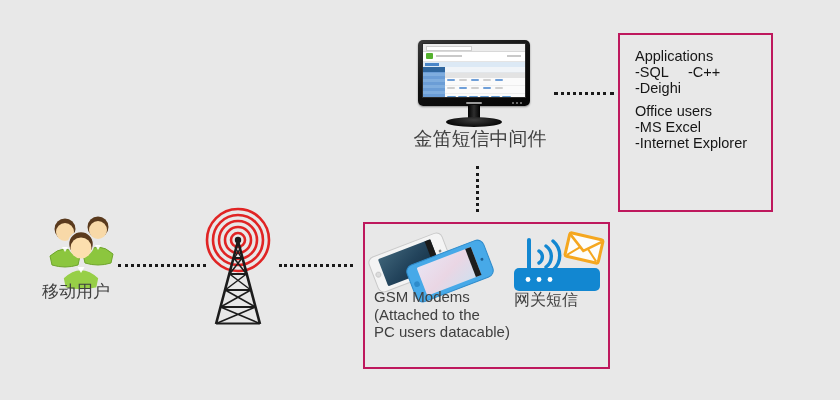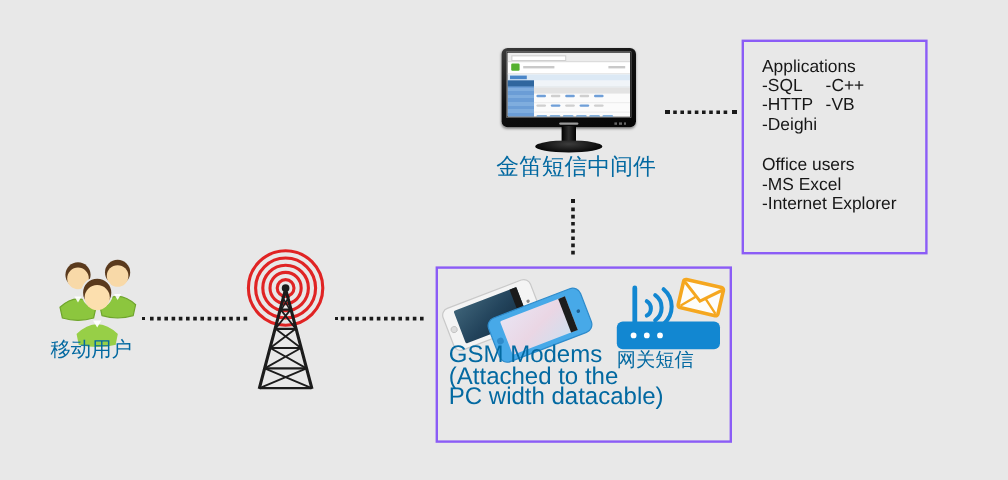--- a/index.html
+++ b/index.html
@@ -8,35 +8,35 @@
 
   
   .dots-h{position:absolute;height:0;border-top:3px dotted #1a1a1a;}
   .dots-v{position:absolute;width:0;border-left:3px dotted #1a1a1a;}
   #link-users-tower{left:118px;top:264px;width:88px;}
   #link-tower-box{left:279px;top:264px;width:74px;}
   #link-monitor-apps{left:554px;top:92px;width:60px;}
   #link-monitor-box{left:476px;top:166px;height:46px;}
 
   
-  .outline-box{position:absolute;border:2px solid #8b5cf6;background:transparent;}
+  .outline-box{position:absolute;border:2px solid #be185d;background:transparent;}
   #gsm-box{left:363px;top:222px;width:243px;height:143px;}
   #apps-box{left:618px;top:33px;width:155px;height:179px;box-sizing:border-box;padding:13px 0 0 15px;}
 
   
-  .lbl{position:absolute;color:#0369a1;}
+  .lbl{position:absolute;color:#404040;}
   #mobile-users-label{left:42px;top:280px;font-size:17px;}
   #middleware-label{left:390px;top:126px;width:180px;text-align:center;font-size:19px;}
   #gateway-label{left:514px;top:290px;font-size:16px;text-align:right;}
-  #gsm-text{left:374px;top:288px;font-size:20px;line-height:17.5px;}
+  #gsm-text{left:374px;top:288px;font-size:15px;line-height:17.5px;}
 
   
   #apps-box{font-size:14.5px;line-height:16px;}
   .apps-row span{display:inline-block;width:53px;}
-  #office-title{margin-top:18px;}
+  #office-title{margin-top:7px;}
 
   
   #monitor-bezel{position:absolute;left:418px;top:40px;width:112px;height:66px;box-sizing:border-box;
     background:linear-gradient(160deg,#3a3a3a 0%,#101010 45%,#050505 100%);
     border-radius:5px;padding:3px 4px 8px 4px;box-shadow:0 1px 2px rgba(0,0,0,.4);}
   #monitor-screen{width:104px;height:55px;background:#fff;overflow:hidden;position:relative;border:1px solid #2a2a2a;box-sizing:border-box;}
   .scr-browserbar{height:7px;background:#ececec;border-bottom:1px solid #d8d8d8;position:relative;}
   .scr-address{position:absolute;left:3px;top:2px;width:44px;height:3px;background:#fff;border:1px solid #cfcfcf;}
   .scr-header{height:9px;background:#fff;position:relative;border-bottom:1px solid #e4e4e4;}
   .scr-logo{position:absolute;left:3px;top:1px;width:7px;height:6px;background:#55b12f;border-radius:1px;}
@@ -164,21 +164,21 @@
     <g transform="translate(76,22) rotate(13)">
       <rect x="-17" y="-12" width="34" height="24" rx="2" fill="#fdfdfb" stroke="#f5a71f" stroke-width="3"></rect>
       <path d="M-16,-10 L0,3 L16,-10" fill="none" stroke="#f5a71f" stroke-width="2.6"></path>
       <path d="M-15,10.5 L-4,0 M15,10.5 L4,0" fill="none" stroke="#f5a71f" stroke-width="2"></path>
     </g>
   </svg>
 
   <div class="lbl" id="gsm-text">
     <div>GSM Modems</div>
     <div>(Attached to the</div>
-    <div>PC width datacable)</div>
+    <div>PC users datacable)</div>
   </div>
   <div class="lbl" id="gateway-label">网关短信</div>
 
   <div id="monitor-bezel">
     <div id="monitor-screen">
       <div class="scr-browserbar">
         <div class="scr-address"></div>
       </div>
       <div class="scr-header">
         <div class="scr-logo"></div>
@@ -226,23 +226,20 @@
   <div id="monitor-neck"></div>
   <div id="monitor-base"></div>
   <div class="lbl" id="middleware-label">金笛短信中间件</div>
 
   <div class="outline-box" id="apps-box">
     <div>Applications</div>
     <div class="apps-row">
       <span>-SQL</span><span>-C++</span>
     </div>
     <div class="apps-row">
-      <span>-HTTP</span><span>-VB</span>
-    </div>
-    <div class="apps-row">
       <span>-Deighi</span>
     </div>
     <div id="office-title">Office users</div>
     <div>-MS Excel</div>
     <div>-Internet Explorer</div>
   </div>
 
 </div>
 
 </body></html>

